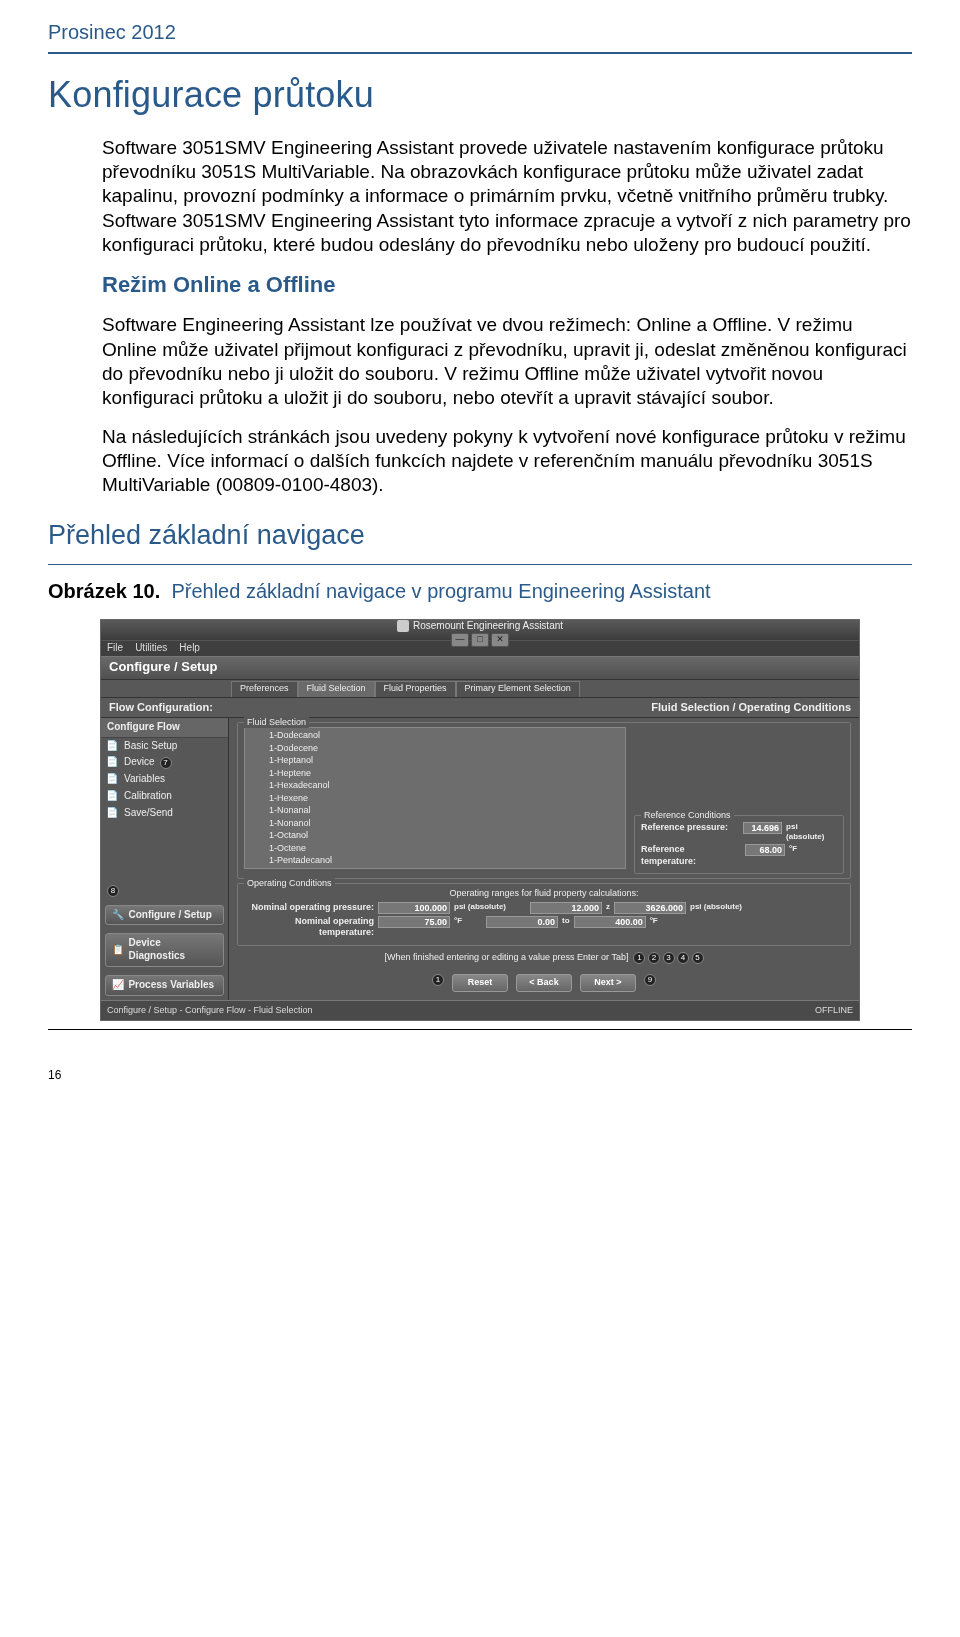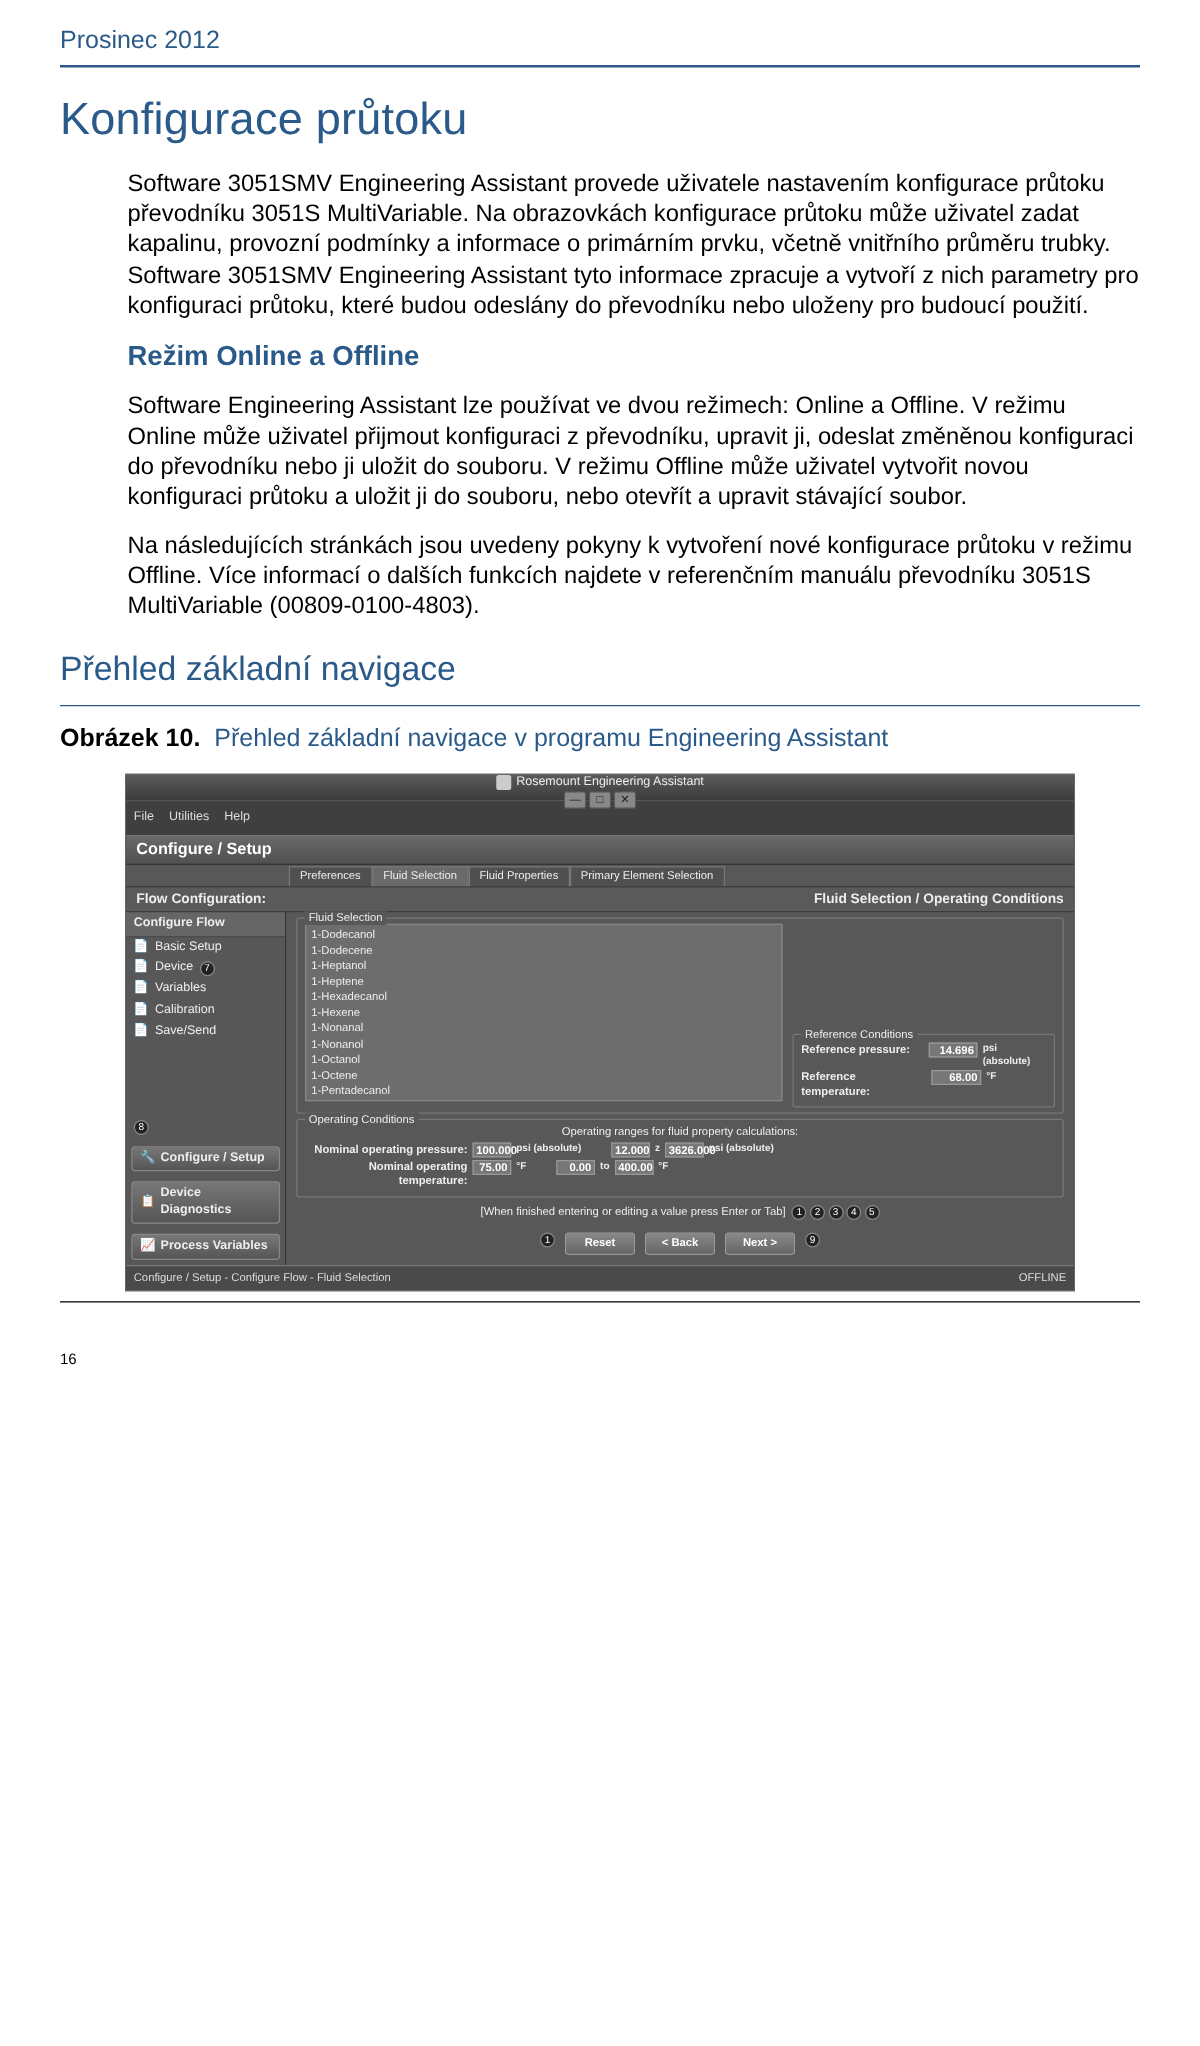--- a/index.html
+++ b/index.html
@@ -41,21 +41,21 @@
   .titlebar {
     background: linear-gradient(to bottom, #5a5a5a, #3c3c3c);
     height: 20px; display: flex; align-items: center; justify-content: space-between;
     padding: 0 4px;
     flex-direction: column;
   }
   .titlebar .left { display: flex; align-items: center; gap: 4px; }
   .titlebar .logo { width: 12px; height: 12px; background: #ccc; border-radius: 2px; }
   .titlebar .winbtns { display: flex; gap: 2px; }
   .titlebar .winbtn { width: 18px; height: 14px; background: #888; border: 1px solid #555; border-radius: 2px; display:flex;align-items:center;justify-content:center;font-size:9px;color:#222;}
-  .menubar { background: #3f3f3f; height: 28px; display: flex; align-items: center; gap: 12px; padding: 0 6px; font-size: 10px; color: #ddd; border-top:1px solid #555; }
+  .menubar { background: #3f3f3f; height: 16px; display: flex; align-items: center; gap: 12px; padding: 0 6px; font-size: 10px; color: #ddd; border-top:1px solid #555; }
   .big-header {
     background: linear-gradient(to bottom, #696969, #505050);
     height: 24px; display: flex; align-items: center; padding: 0 8px;
     color: #fff; font-weight: bold; font-size: 13px;
     border-top:1px solid #777;border-bottom:1px solid #333;
   }
   .tabstrip { background: #585858; height: 18px; display:flex; align-items:flex-end; padding-left: 130px; gap: 0; border-bottom:1px solid #333;}
   .tab { background: #505050; border:1px solid #777; border-bottom:none; padding: 1px 8px; height:16px; font-size:9px; margin-right:0px;}
   .tab.active { background: #6a6a6a; }
   .sub-header-row { display:flex; justify-content:space-between; align-items:center; background:#5a5a5a; height:20px; padding:0 8px; font-size:11px; font-weight:bold; border-bottom:1px solid #333;}
@@ -63,29 +63,29 @@
   .sidebar { width: 128px; background:#575757; border-right:1px solid #333; display:flex; flex-direction:column; }
   .sidebar .top-sec { background:#666; padding:3px 6px; font-size:10px; font-weight:bold; border-bottom:1px solid #444;}
   .side-item { display:flex; align-items:center; gap:5px; padding:2px 6px; font-size:10px; color:#eee; }
   .side-item .icon { width:12px;height:12px;display:inline-flex;align-items:center;justify-content:center;}
   .badge-num { width:12px;height:12px;border-radius:50%;background:#222;color:#fff;font-size:8px;display:inline-flex;align-items:center;justify-content:center;border:1px solid #888;}
   .side-spacer { flex:1; }
   .side-bottom-btn { margin:4px; padding:3px 6px; background: linear-gradient(to bottom,#777,#555); border:1px solid #888; border-radius:3px; font-size:10px; font-weight:bold; display:flex; align-items:center; gap:4px;}
   .right-pane { flex:1; background:#585858; padding:4px 8px 6px 8px; display:flex; flex-direction:column; gap:4px; }
   .fieldset { border:1px solid #777; border-radius:2px; padding:4px 6px; position:relative; }
   .fieldset-label { position:absolute; top:-6px; left:6px; background:#585858; padding:0 3px; font-size:9px; }
-  .fluid-list { background:#6d6d6d; border:1px solid #888; height:142px; overflow:hidden; font-size:9px; color:#eee; display:flex; }
+  .fluid-list { background:#6d6d6d; border:1px solid #888; height:142px; overflow:hidden; font-size:9px; color:#eee; display:flex;padding-left:20px; }
   .fluid-list .col { flex:1; padding:2px 4px; }
   .fluid-list .item { padding:0.5px 0; white-space:nowrap; }
   .grid2 { display:flex; gap:8px; }
   .refcond { width:210px; }
   .ref-row, .op-row { display:flex; align-items:flex-start; gap:4px; font-size:9px; margin:2px 0;font-weight:bold; }
   .ref-row .lab { width:100px; text-align:left; }
   .ref-row .num, .op-row .num { width:40px; height:12px; background:#777; border:1px solid #999; text-align:right; padding:0 2px; font-size:9px; color:#fff;}
-  .op-row .num.w { width:31px; }
+  .op-row .num.w { width:72px; }
   .op-row .lab { width:130px; text-align:right; }
   .unit { font-size:8px; }
   .fluid-name { display:flex; align-items:center; gap:6px; font-size:9px; }
   .fluid-name .inp { flex:1; height:14px; background:#777; border:1px solid #999; padding:1px 3px; }
   .oc-title { font-size:9px; text-align:center; margin-bottom:2px; }
   .hint { font-size:9px; text-align:center; margin:2px 0; }
   .btn-row { display:flex; justify-content:center; gap:8px; margin:4px 0 2px 0; }
   .navbtn { width:56px; height:18px; background:linear-gradient(to bottom,#888,#666); border:1px solid #999; border-radius:3px; font-size:9px; font-weight:bold; display:flex;align-items:center;justify-content:center; color:#fff;}
   .statusbar { background:#4a4a4a; border-top:1px solid #777; height:20px; display:flex; justify-content:space-between; align-items:center; padding:0 6px; font-size:9px; color:#ddd;}
 </style>

